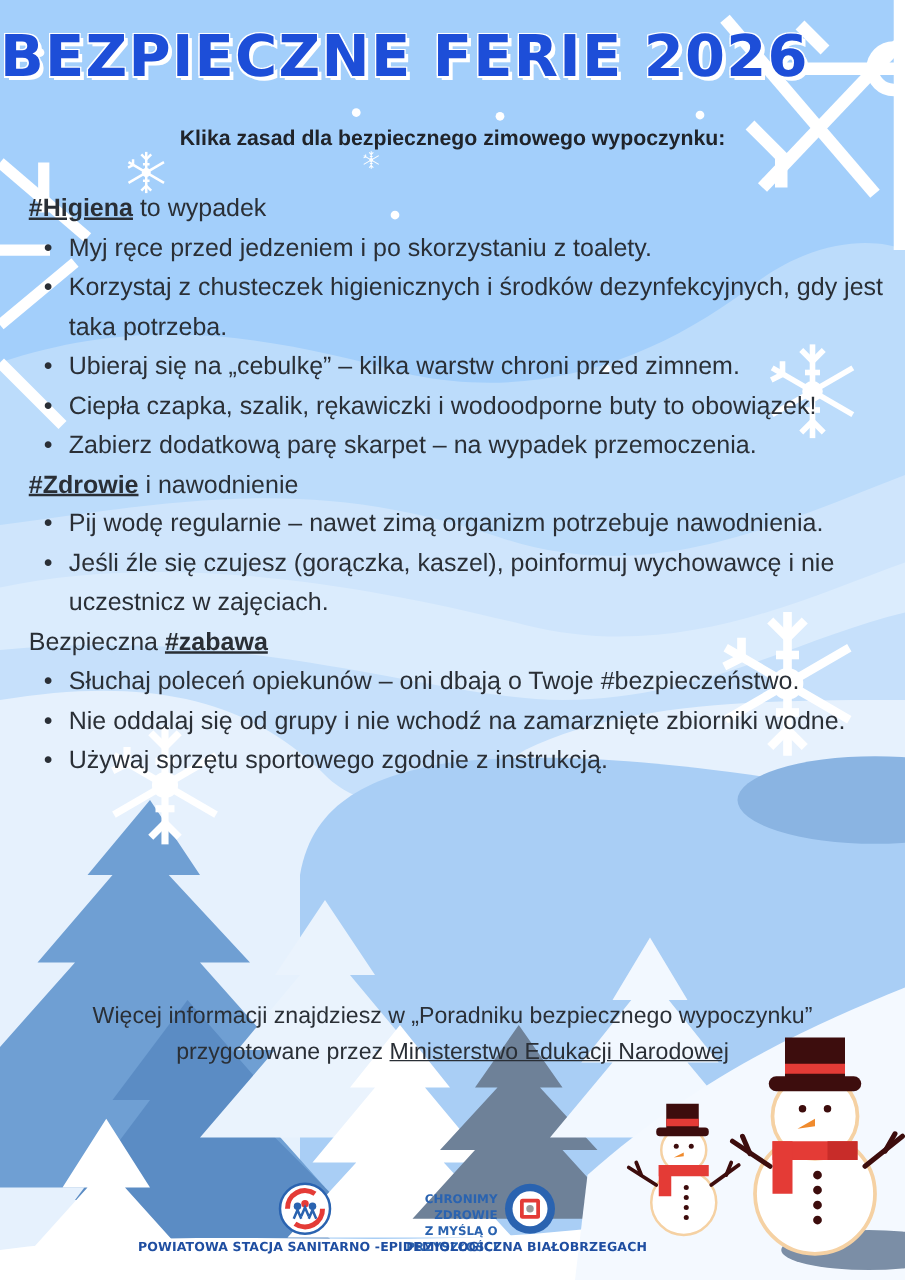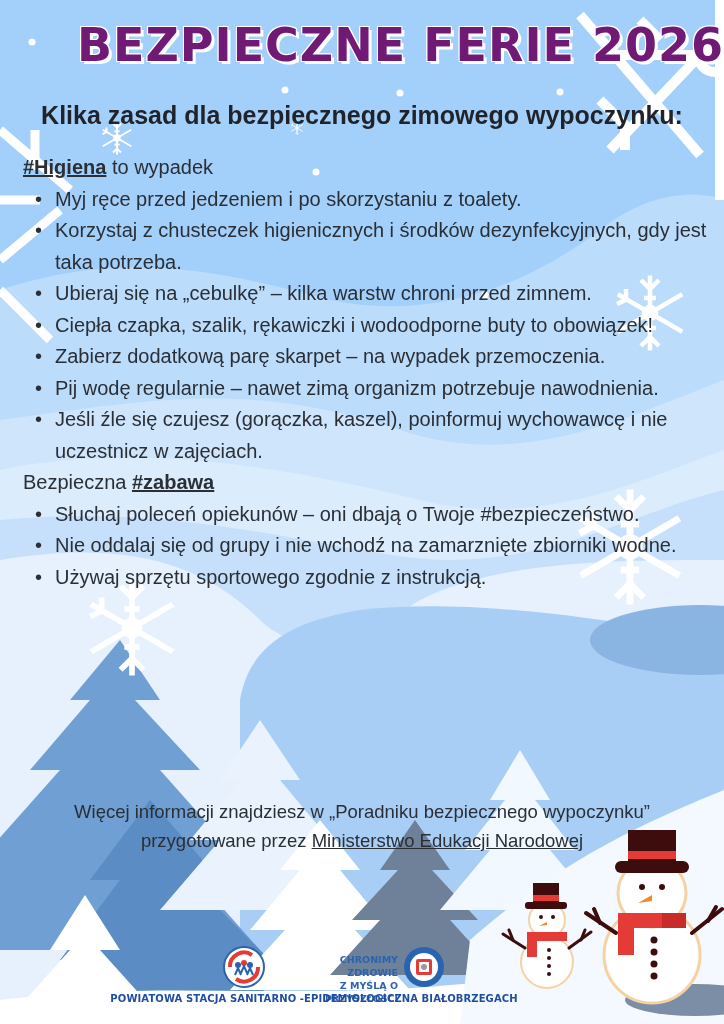--- a/index.html
+++ b/index.html
@@ -1,21 +1,21 @@
 <!DOCTYPE html>
 <html><head>
 <meta charset="utf-8">
 <style>
   html, body { margin: 0; padding: 0; }
   body { width: 724px; height: 1024px; overflow: hidden; position: relative; font-family: "Liberation Sans", sans-serif; background: #a3cffb; }
   .bg { position: absolute; inset: 0; z-index: 0; }
   .bg svg { position: absolute; left: 0; top: 0; }
   .content { position: absolute; inset: 0; z-index: 2; color: #2a2f36; }
-  .title { position: absolute; left: 0; width: 724px; top: 18px; text-align: right; font-family: "DejaVu Sans", sans-serif; font-weight: bold; font-size: 46px; letter-spacing: 1px; color: #701a75; text-shadow: 3px 3px 0 #ffffff, -1px -1px 0 #ffffff, 1px -1px 0 #ffffff, -1px 1px 0 #ffffff; }
-  .subtitle { position: absolute; left: 0; width: 724px; top: 101px; text-align: center; font-weight: bold; font-size: 25px; color: #20242a; }
+  .title { position: absolute; left: 0; width: 724px; top: 18px; text-align: left; font-family: "DejaVu Sans", sans-serif; font-weight: bold; font-size: 46px; letter-spacing: 1px; color: #1d4ed8; text-shadow: 3px 3px 0 #ffffff, -1px -1px 0 #ffffff, 1px -1px 0 #ffffff, -1px 1px 0 #ffffff; }
+  .subtitle { position: absolute; left: 0; width: 724px; top: 101px; text-align: center; font-weight: bold; font-size: 17px; color: #20242a; }
   .body { position: absolute; left: 23px; top: 152px; width: 690px; font-size: 20px; line-height: 31.5px; }
   .section-head { margin: 0; }
   .tag { font-weight: bold; text-decoration: underline; }
   ul { list-style: none; margin: 0; padding: 0; }
   li { position: relative; padding-left: 32px; margin-left: 0; }
   li::before { content: "\2022"; position: absolute; left: 12px; top: 0; font-size: 20px; }
   .link-inline { }
   .footer-note { position: absolute; left: 0; width: 724px; top: 797px; text-align: center; font-size: 18.5px; line-height: 29px; color: #2a2f36; }
   .footer-note .link { text-decoration: underline; }
   .logos { position: absolute; left: 220px; top: 945px; width: 230px; height: 46px; }
@@ -127,20 +127,21 @@
       <li>Myj ręce przed jedzeniem i po skorzystaniu z toalety.</li>
       <li>Korzystaj z chusteczek higienicznych i środków dezynfekcyjnych, gdy jest taka potrzeba.</li>
     </ul>
 
     <ul>
       <li>Ubieraj się na „cebulkę” – kilka warstw chroni przed zimnem.</li>
       <li>Ciepła czapka, szalik, rękawiczki i wodoodporne buty to obowiązek!</li>
       <li>Zabierz dodatkową parę skarpet – na wypadek przemoczenia.</li>
     </ul>
 
+    <div class="section-head"><span class="tag">#Zdrowie</span><span> i nawodnienie</span></div>
     <ul>
       <li>Pij wodę regularnie – nawet zimą organizm potrzebuje nawodnienia.</li>
       <li>Jeśli źle się czujesz (gorączka, kaszel), poinformuj wychowawcę i nie uczestnicz w zajęciach.</li>
     </ul>
 
     <div class="section-head"><span>Bezpieczna </span><span class="tag">#zabawa</span></div>
     <ul>
       <li><span>Słuchaj poleceń opiekunów – oni dbają o Twoje </span><span class="link-inline">#bezpieczeństwo</span><span>.</span></li>
       <li>Nie oddalaj się od grupy i nie wchodź na zamarznięte zbiorniki wodne.</li>
       <li>Używaj sprzętu sportowego zgodnie z instrukcją.</li>

